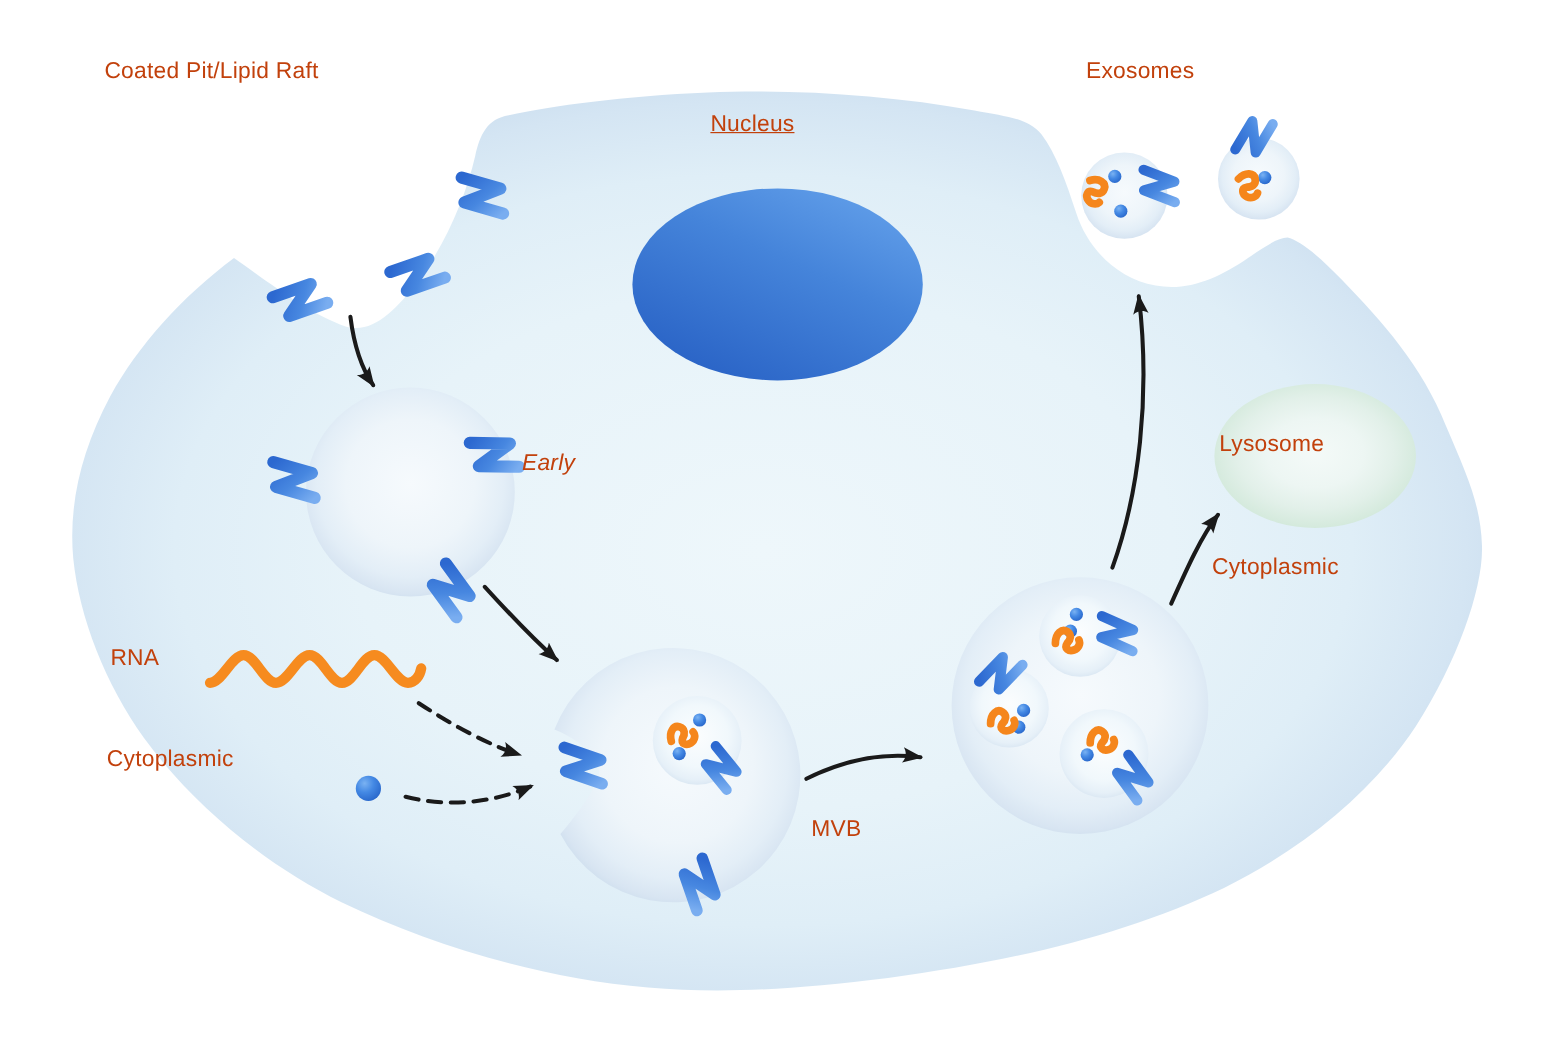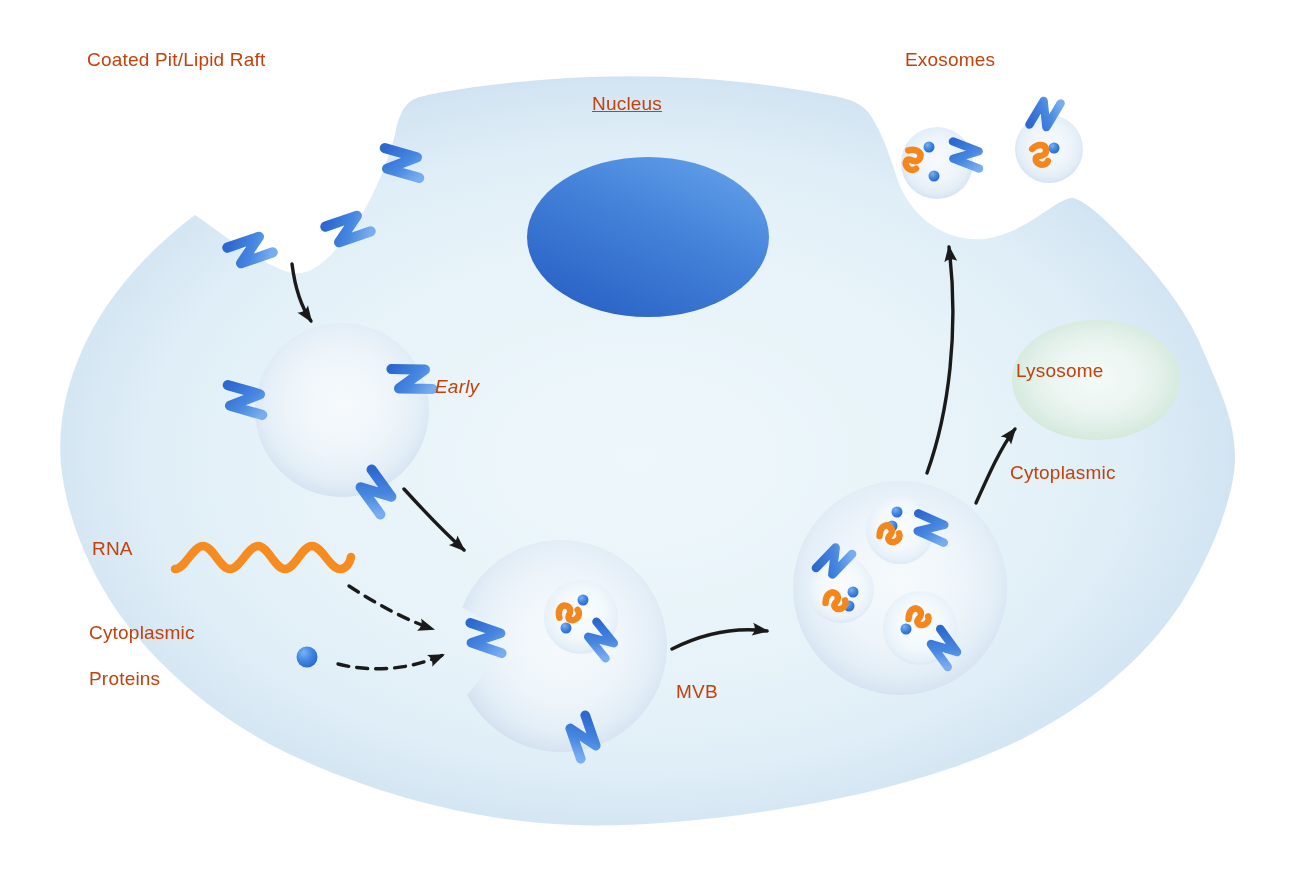--- a/index.html
+++ b/index.html
@@ -208,18 +208,17 @@
 
   <div class="lbl lbl-coated">Coated Pit/Lipid Raft</div>
   <div class="lbl lbl-nucleus">Nucleus</div>
   <div class="lbl lbl-exosomes">Exosomes</div>
   <div class="lbl lbl-early">
     <span class="line">Early</span>
   </div>
   <div class="lbl lbl-rna">RNA</div>
   <div class="lbl lbl-cyto">
     <span class="line">Cytoplasmic</span>
-    <span class="line">Proteins</span>
   </div>
   <div class="lbl lbl-mvb">MVB</div>
   <div class="lbl lbl-lysosome">Lysosome</div>
   <div class="lbl lbl-degradation">Cytoplasmic</div>
 </div>
 
 </body></html>

